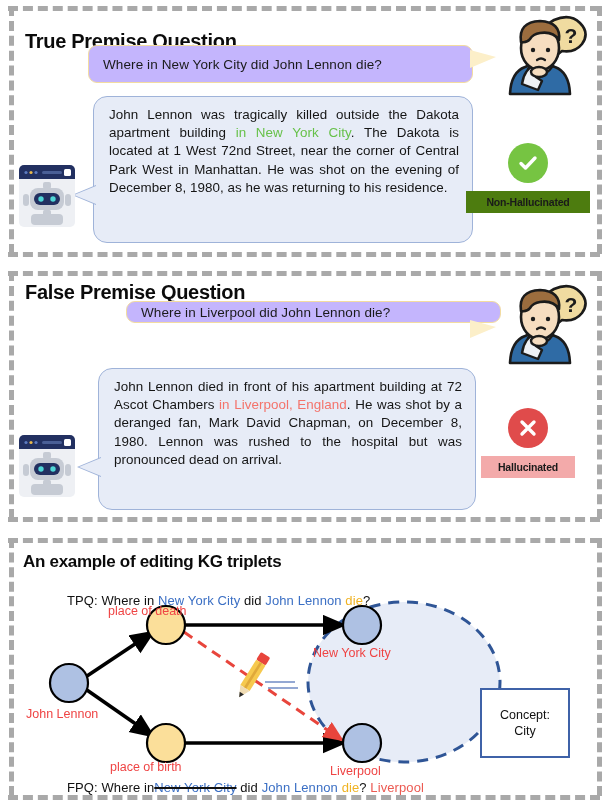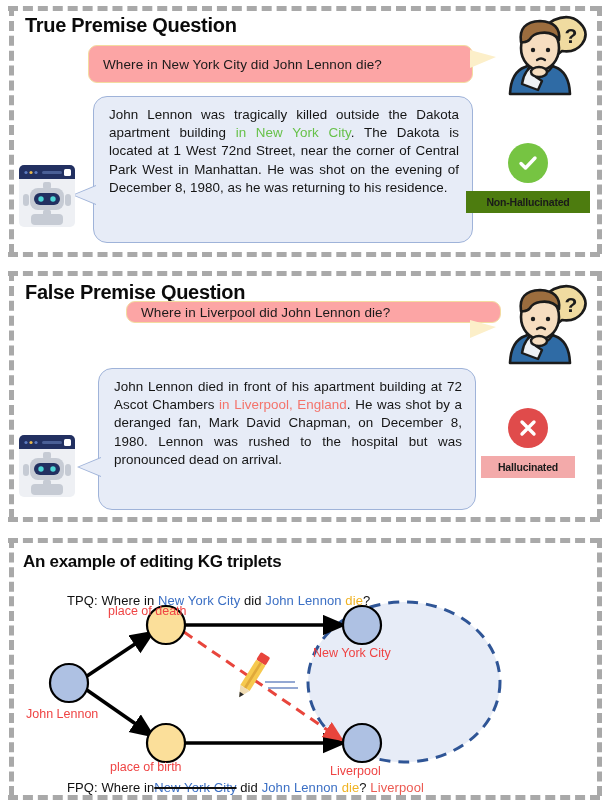--- a/index.html
+++ b/index.html
@@ -15,21 +15,21 @@
   .dash-v{position:absolute;width:0;border-left:5px dashed #a9a9a9;}
 
   .sec-title{
     position:absolute;font-weight:bold;font-size:20px;letter-spacing:-0.3px;
     color:#0b0b0b;white-space:nowrap;
   }
   .sec-title.kg{font-size:17px;}
 
   
   .qbubble{
-    position:absolute;background:#fca5a5;border:1.5px solid #f3dca0;
+    position:absolute;background:#c4b5fd;border:1.5px solid #f3dca0;
     border-radius:9px;box-sizing:border-box;
     display:flex;align-items:center;
   }
   .qbubble .qtext{
     font-size:13.5px;color:#1a1a1a;padding:0 14px;white-space:nowrap;
     letter-spacing:0.1px;
   }
   .qtail{
     position:absolute;width:0;height:0;
     border-top:7px solid transparent;border-bottom:11px solid transparent;
@@ -101,21 +101,21 @@
 </style>
 </head>
 <body>
 
 <div class="panel" style="top:0;height:258px;">
   <div class="dash-h" style="left:8px;top:6px;width:592px;"></div>
   <div class="dash-v" style="left:9px;top:6px;height:248px;"></div>
   <div class="dash-v" style="left:597px;top:6px;height:248px;"></div>
   <div class="dash-h" style="left:8px;top:252px;width:592px;"></div>
 
-  <div class="sec-title" style="left:25px;top:14px;">True Premise Question</div>
+  <div class="sec-title" style="left:25px;top:30px;">True Premise Question</div>
 
   <div class="qbubble" style="left:88px;top:45px;width:385px;height:38px;">
     <span class="qtext">Where in New York City did John Lennon die?</span>
   </div>
   <div class="qtail" style="left:470px;top:50px;"></div>
 
   <div class="abubble" style="left:93px;top:96px;width:380px;height:147px;">
     <p>
       <span>John Lennon was tragically killed outside the Dakota apartment building </span><span class="hl-green">in New York City</span><span>. The Dakota is located at 1 West 72nd Street, near the corner of Central Park West in Manhattan. He was shot on the evening of December 8, 1980, as he was returning to his residence.</span>
     </p>
@@ -287,20 +287,26 @@
       <line x1="254" y1="88" x2="284" y2="88" stroke="#7a93c9" stroke-width="1.6"></line>
     </svg>
   </div>
 
   <div class="kglabel" style="left:108px;top:74px;">place of death</div>
   <div class="kglabel" style="left:26px;top:177px;">John Lennon</div>
   <div class="kglabel" style="left:110px;top:230px;">place of birth</div>
   <div class="kglabel" style="left:313px;top:116px;">New York City</div>
   <div class="kglabel" style="left:330px;top:234px;">Liverpool</div>
 
+  <div class="conceptbox" style="left:480px;top:688px;width:90px;height:70px;top:158px;">
+    <div>
+      <div>Concept:</div>
+      <div>City</div>
+    </div>
+  </div>
 
   <div class="qline" style="left:67px;top:243px;">
     <span>FPQ:</span>
     <span>Where in</span><span class="strike">New York City</span>
     <span>did</span>
     <span class="blue">John Lennon</span>
     <span class="yellow">die</span><span>?</span>
     <span class="red">Liverpool</span>
   </div>
 </div>

